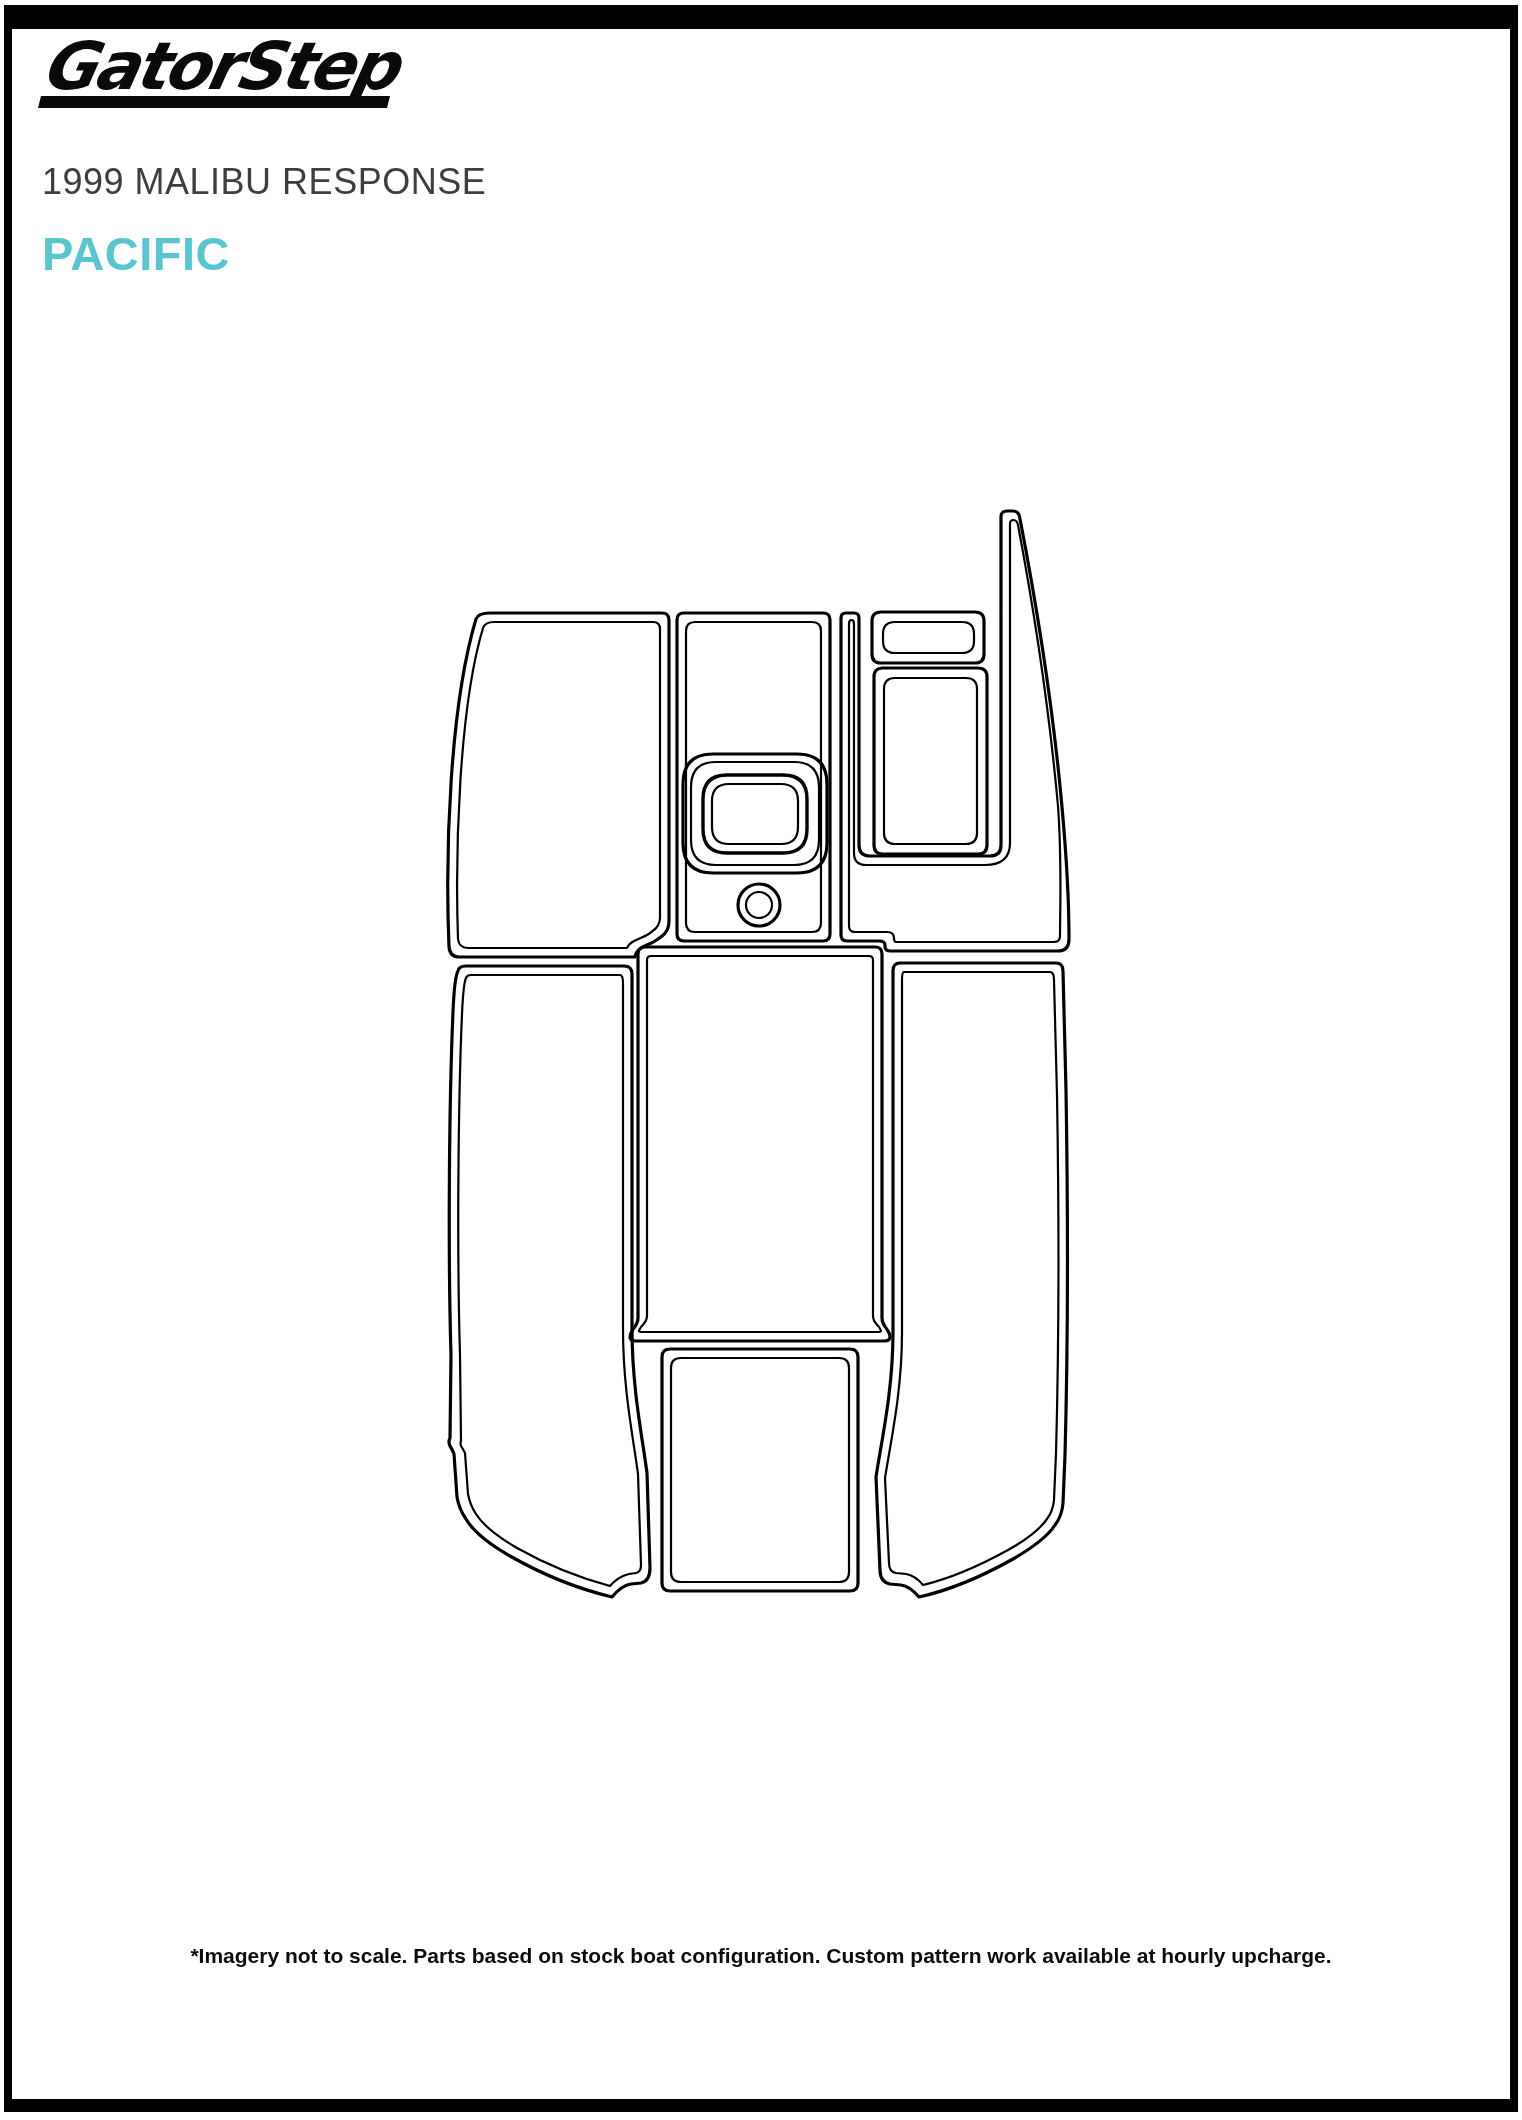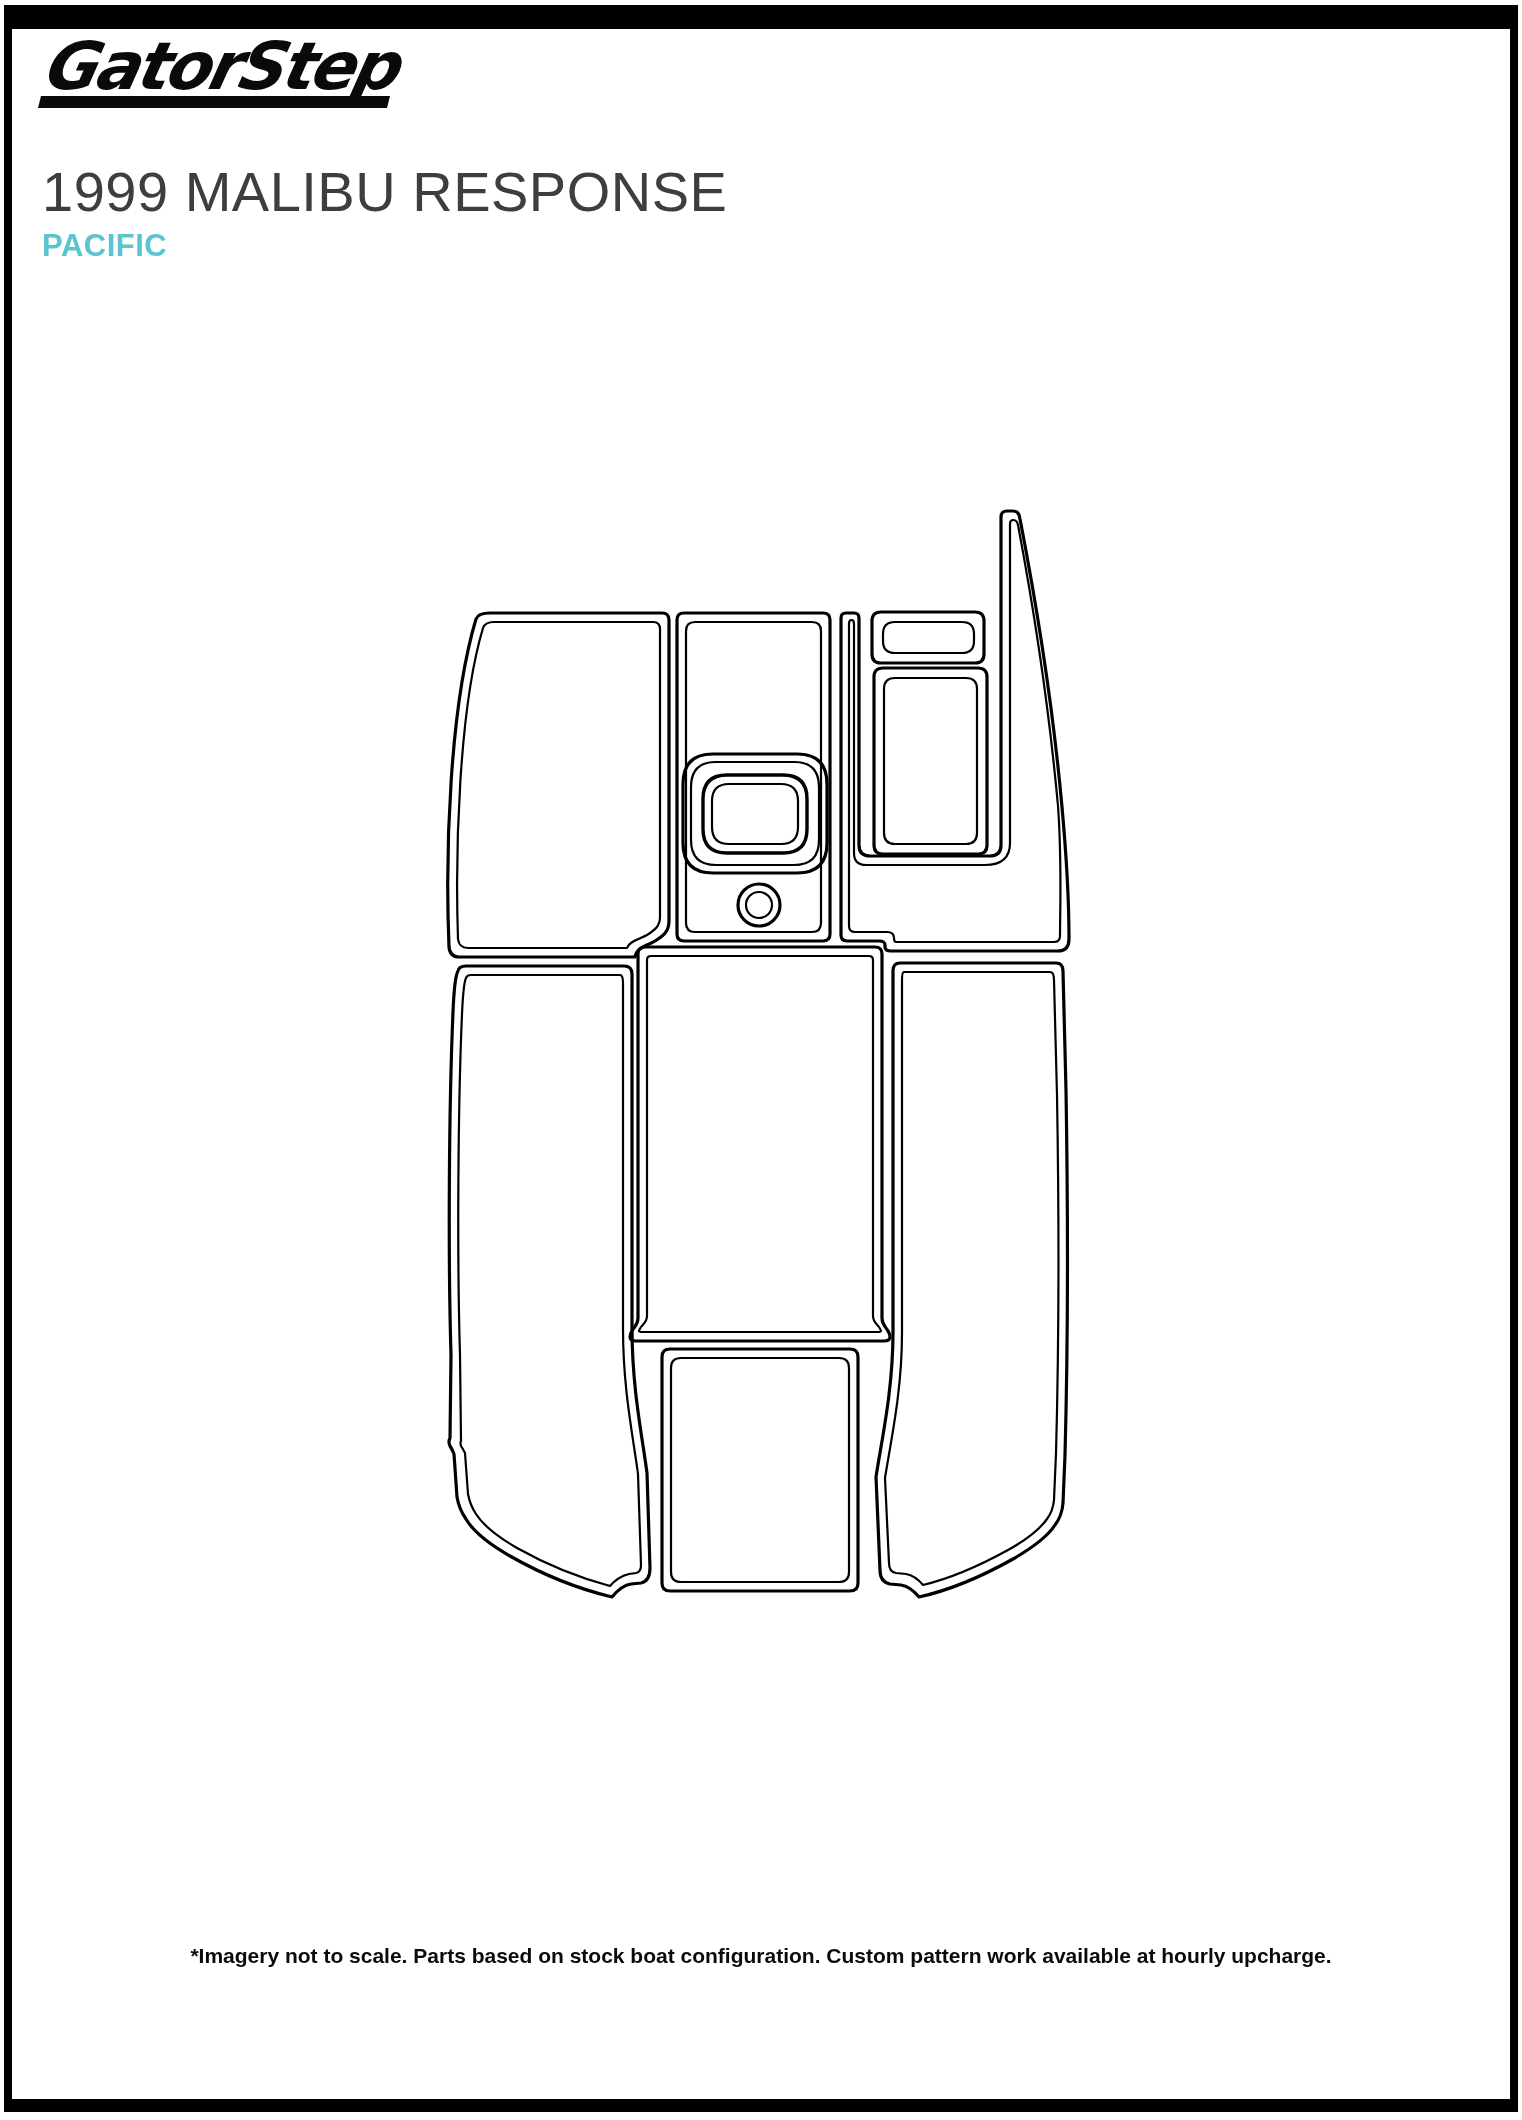--- a/index.html
+++ b/index.html
@@ -21,26 +21,26 @@
     font-size:66px;line-height:1;letter-spacing:-3px;
     transform:skewX(-14deg);transform-origin:left bottom;
     color:#0a0a0a;white-space:nowrap;
   }
   .logo-bar{
     position:absolute;left:38px;top:96px;width:349px;height:12px;
     background:#0a0a0a;transform:skewX(-14deg);transform-origin:left bottom;
   }
   .title{
     position:absolute;left:42px;top:164px;
-    font-size:56px;line-height:1.0;font-weight:400;letter-spacing:0.5px;
+    font-size:36px;line-height:1.0;font-weight:400;letter-spacing:0.5px;
     white-space:nowrap;
   }
   .subtitle{
     position:absolute;left:42px;top:230px;
-    font-size:31px;line-height:1.0;font-weight:bold;letter-spacing:0.5px;
+    font-size:47px;line-height:1.0;font-weight:bold;letter-spacing:0.5px;
     white-space:nowrap;
   }
   .diagram{position:absolute;left:0;top:0;}
   .footer{
     position:absolute;left:0;right:0;top:1944px;
     text-align:center;font-size:21px;font-weight:bold;color:#0a0a0a;
     white-space:nowrap;
   }
   svg path, svg rect, svg circle{vector-effect:non-scaling-stroke;}
 </style>

